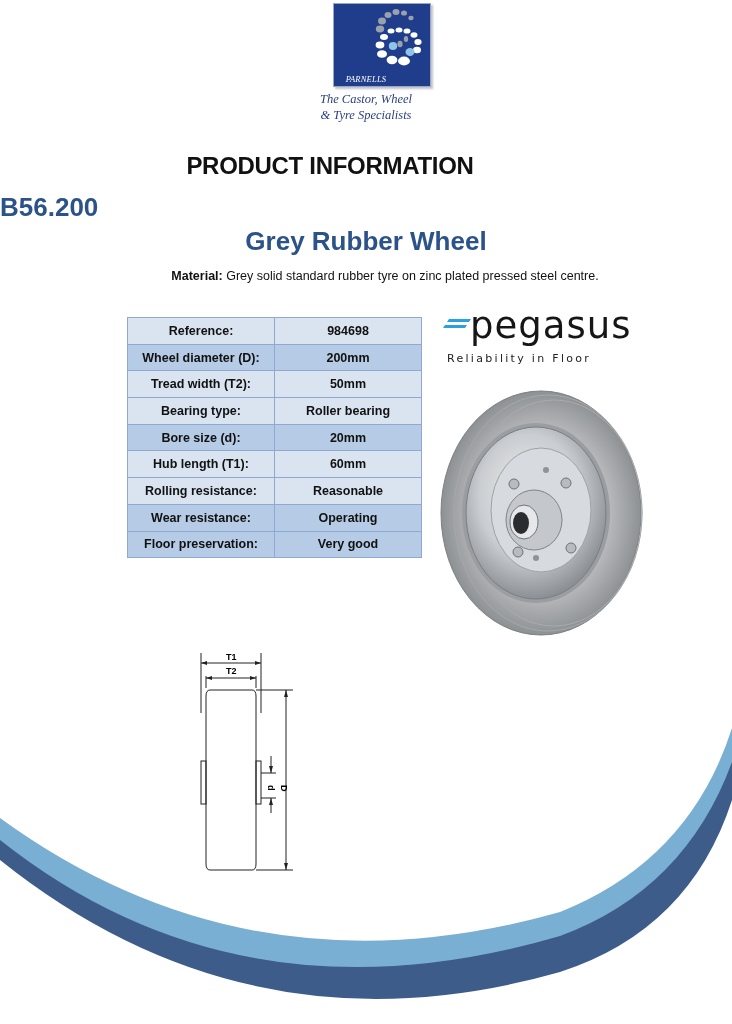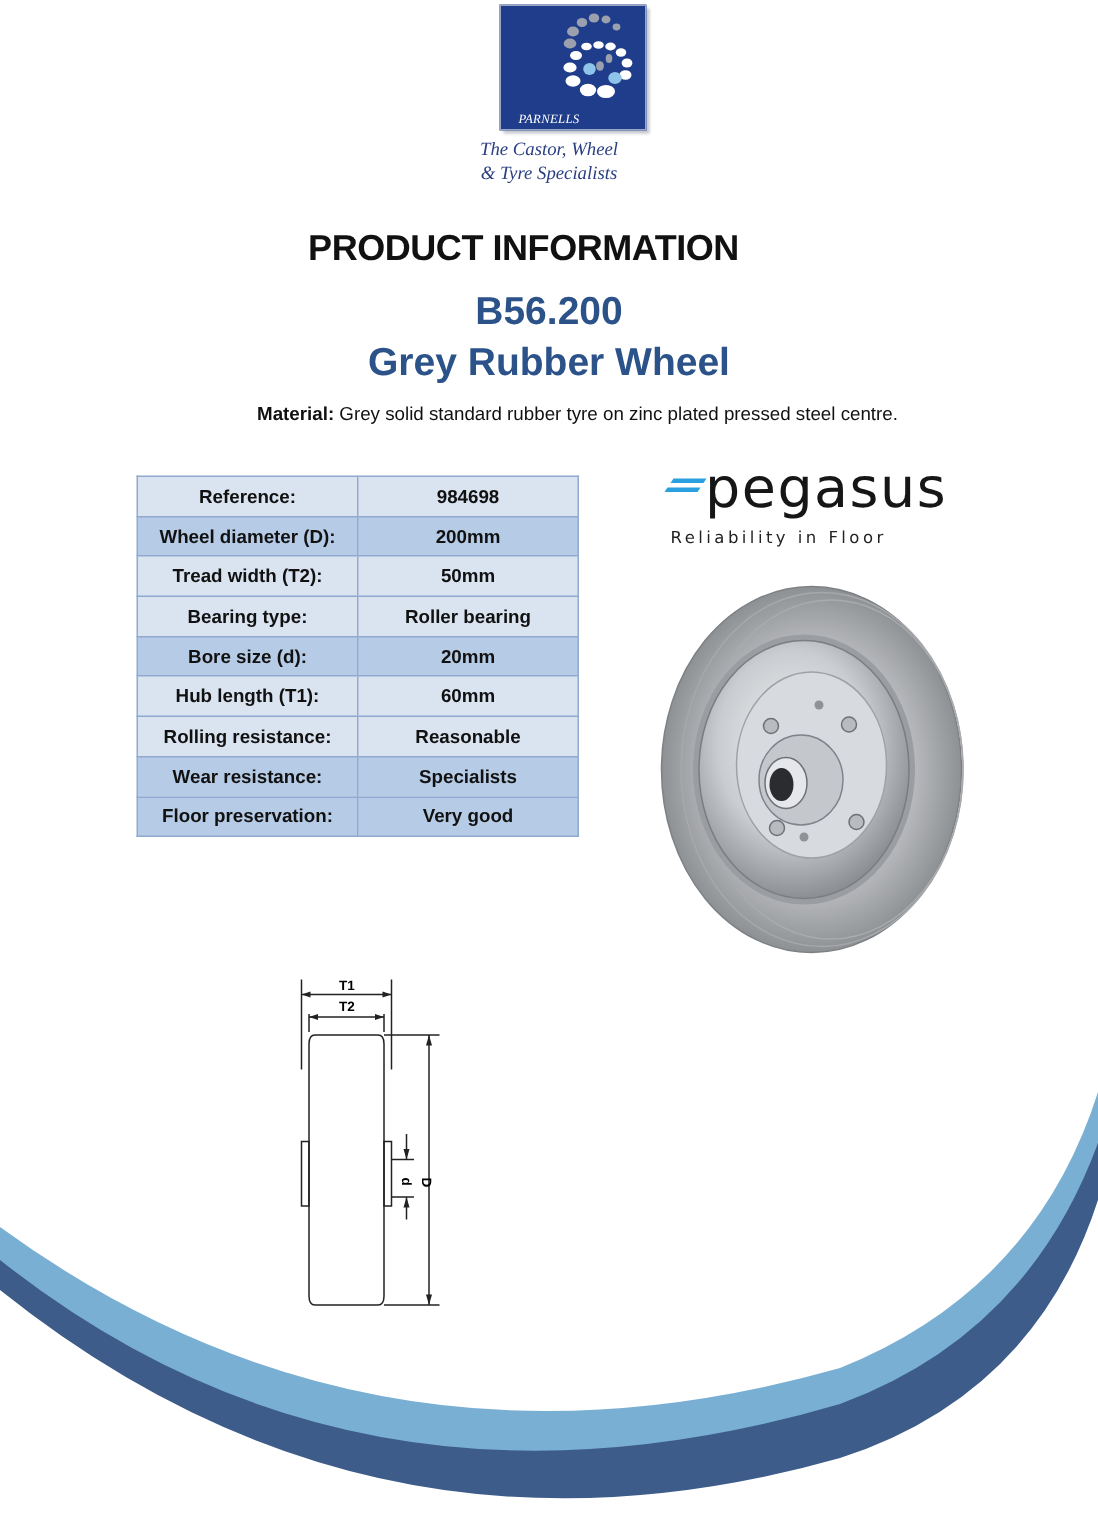--- a/index.html
+++ b/index.html
@@ -6,33 +6,33 @@
   body { width: 732px; height: 1024px; position: relative; overflow: hidden; font-family: "Liberation Sans", sans-serif; }
   .abs { position: absolute; }
 
   
   #logo-box { left: 333px; top: 3px; width: 64px; height: 82px; background: #1f3d8a; border: 1px solid #9aa6c4; box-shadow: 2px 2px 2px #c0c4cc; padding-left: 32px; }
   #logo-box svg { display: block; }
   #logo-name { position: absolute; left: 0; bottom: 2px; width: 64px; text-align: center; color: #ffffff; font-family: "Liberation Serif", serif; font-style: italic; font-size: 8.5px; letter-spacing: 0.2px; }
   .tagline { width: 200px; left: 266px; text-align: center; font-family: "Liberation Serif", serif; font-style: italic; color: #2a3e82; font-size: 12.5px; line-height: 15px; }
 
   
-  #title { left: 0; width: 660px; top: 152px; text-align: center; font-weight: bold; font-size: 24px; color: #111111; letter-spacing: -0.3px; padding-left: 19px; }
-  #code { left: 0; width: 732px; top: 192px; text-align: center; font-weight: bold; font-size: 26px; color: #2b5289; }
+  #title { left: 0; width: 660px; top: 152px; text-align: center; font-weight: bold; font-size: 24px; color: #111111; letter-spacing: -0.3px; }
+  #code { left: 0; width: 732px; top: 192px; text-align: left; font-weight: bold; font-size: 26px; color: #2b5289; }
   #name { left: 0; width: 732px; top: 226px; text-align: center; font-weight: bold; font-size: 26px; color: #2b5289; }
   #material { left: 0; width: 770px; top: 269px; text-align: center; font-size: 12.5px; color: #111111; }
   #material b { font-weight: bold; margin-top: 47px; }
 
   
   #spec-table { left: 91px; top: 317px; width: 295px; border-collapse: collapse; font-size: 12.5px; color: #111; }
   #spec-table td { height: 25.7px; padding: 0; border: 1px solid #8fa9d0; text-align: center; font-weight: bold; }
   #spec-table td.label { width: 146px; font-weight: bold; }
   #spec-table tr.light td { background: #dae4f1; }
   #spec-table tr.dark td { background: #b6cbe5; }
-  #spec-table { border: 1.5px solid #7f9dca; }
+  #spec-table { border: 1.5px solid #7f9dca; margin-left: 36px; }
 
   
   #pegasus-word { left: 470px; top: 306px; font-size: 37px; color: #161616; letter-spacing: 1px; font-family: "DejaVu Sans", sans-serif; line-height: 40px; }
   #pegasus-tag { left: 447px; top: 352px; font-size: 11px; letter-spacing: 2.3px; color: #222; font-family: "DejaVu Sans", sans-serif; }
   #pegasus-mark { left: 443px; top: 318px; }
 
   #wheel { left: 436px; top: 388px; }
   #drawing { left: 188px; top: 648px; }
   #swoosh { left: 0; top: 700px; }
 </style>
@@ -104,21 +104,21 @@
     <tr class="light">
         <td class="label">Hub length (T1):</td>
         <td>60mm</td>
       </tr>
     <tr class="light">
         <td class="label">Rolling resistance:</td>
         <td>Reasonable</td>
       </tr>
     <tr class="dark">
         <td class="label">Wear resistance:</td>
-        <td>Specialists</td>
+        <td>Operating</td>
       </tr>
     <tr class="dark">
         <td class="label">Floor preservation:</td>
         <td>Very good</td>
       </tr>
   </tbody>
 </table>
 
 <svg id="pegasus-mark" class="abs" width="30" height="14" viewBox="0 0 30 14">
   <polygon points="6,1 28,1 26,4 4,4" fill="#2aa0e0"></polygon>

